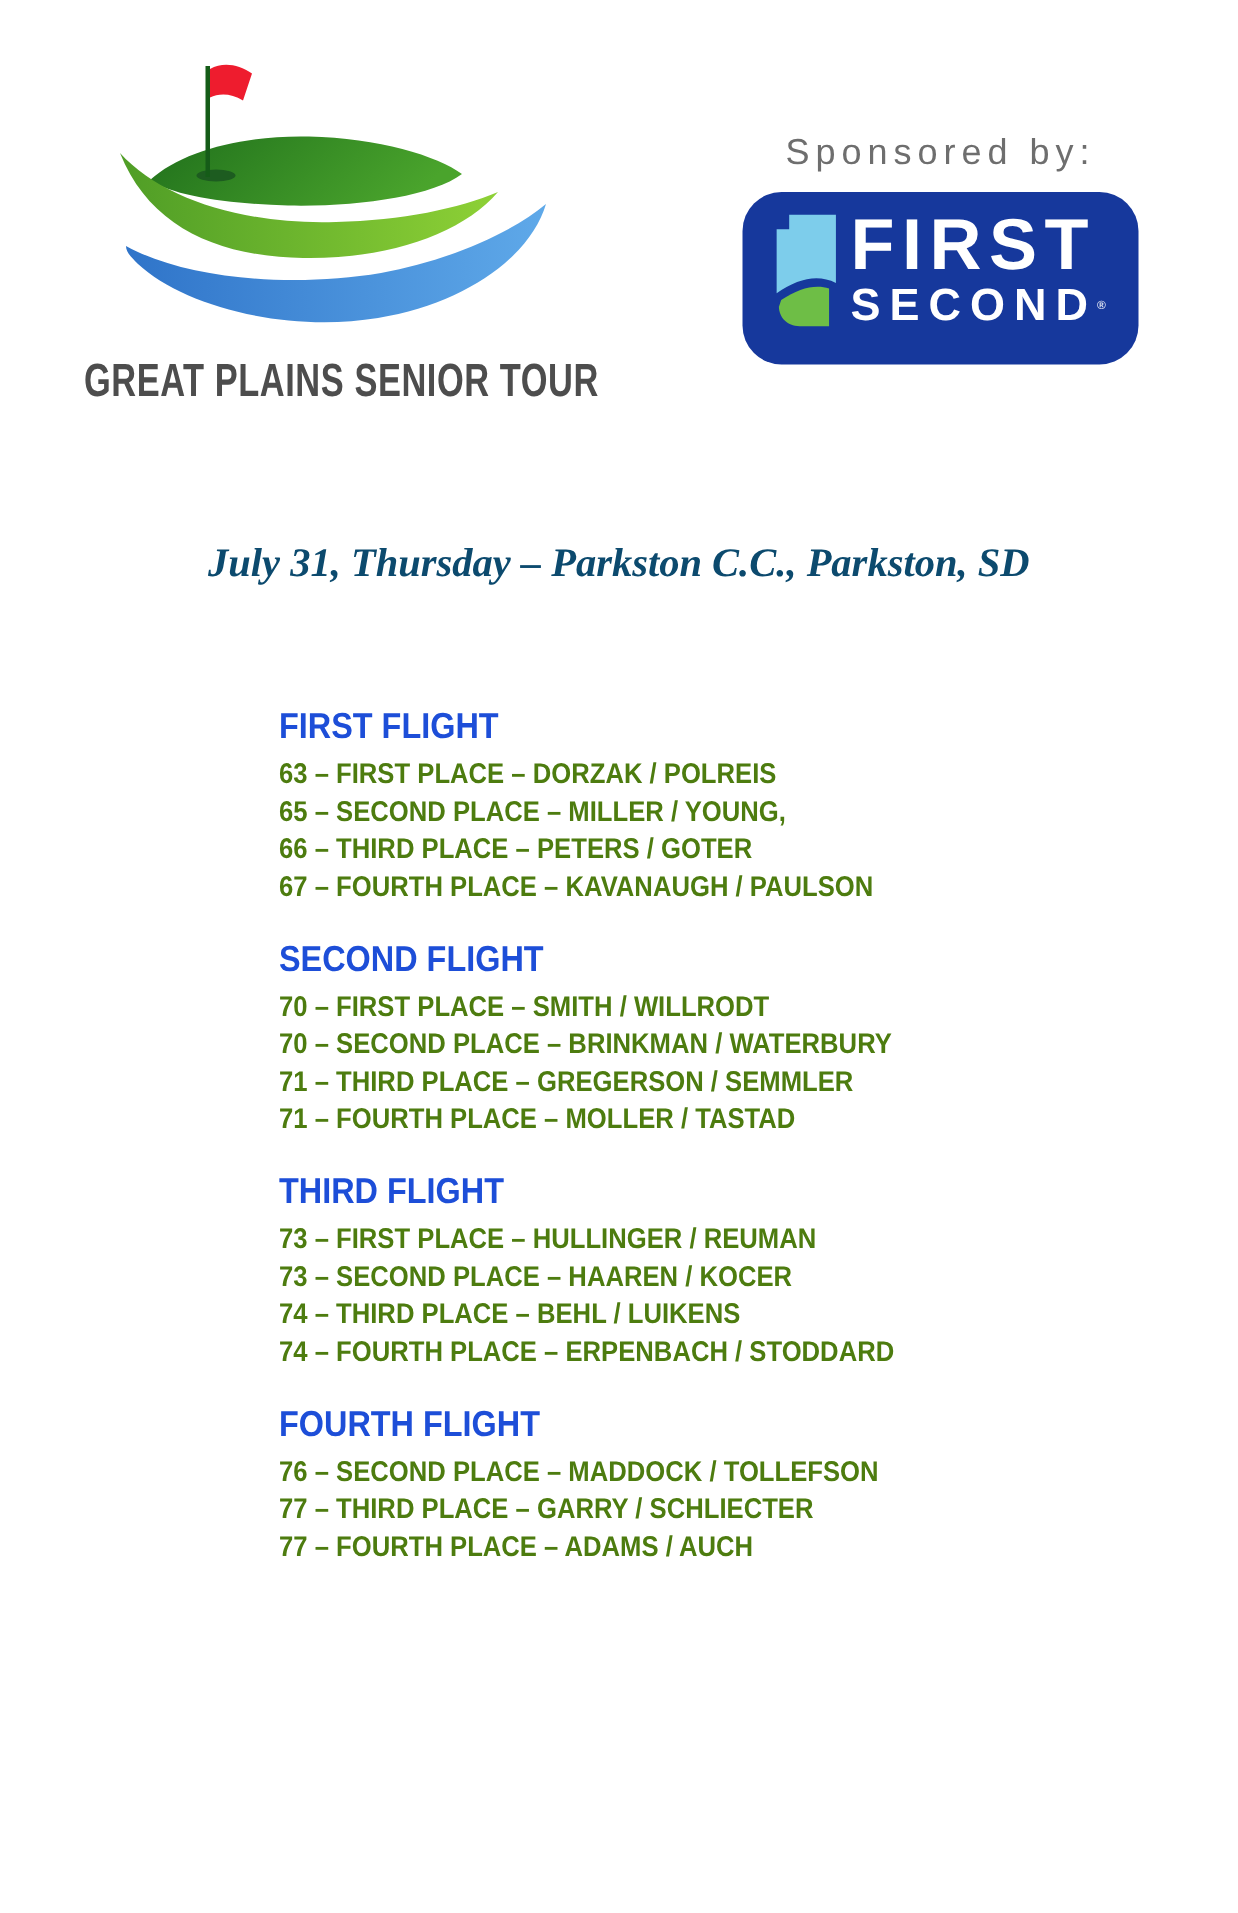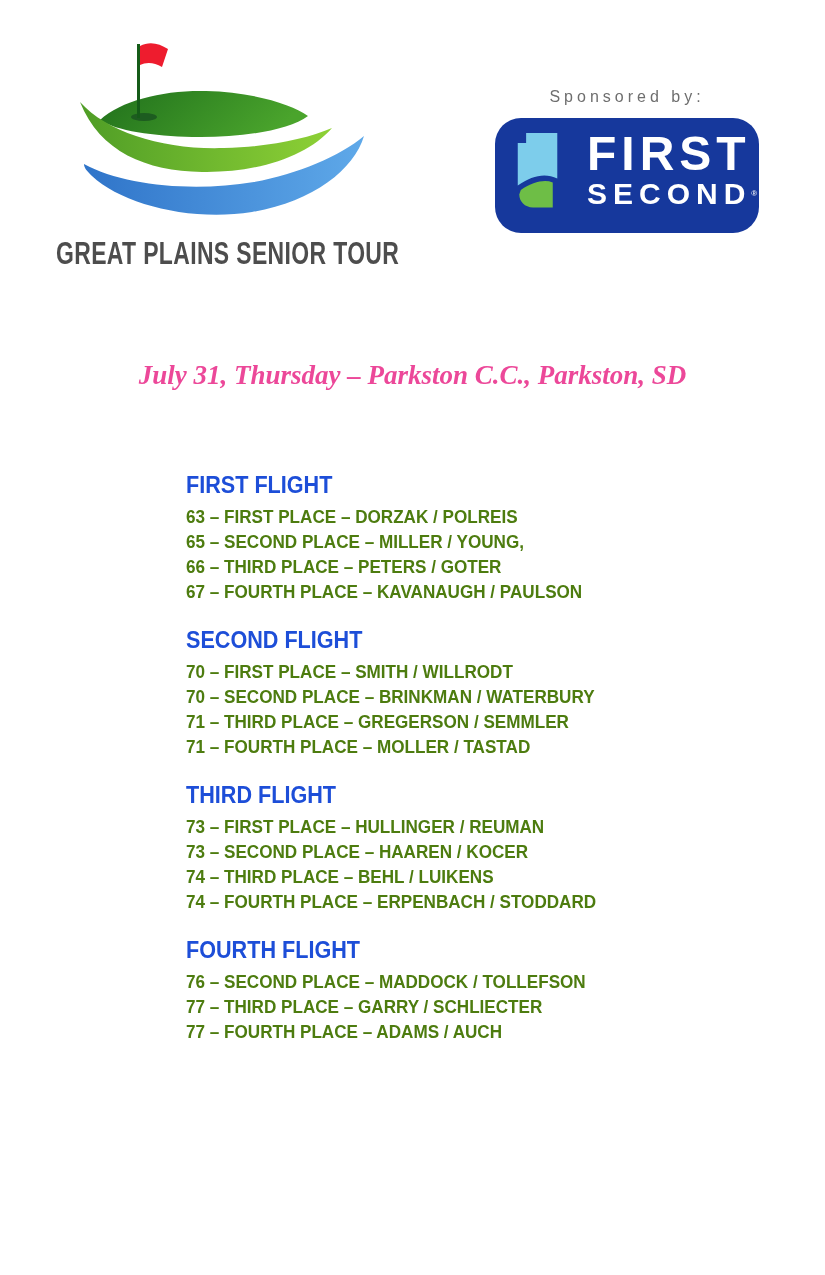--- a/index.html
+++ b/index.html
@@ -13,37 +13,37 @@
   .brand svg{display:block;}
   .tagline{
     margin-top:2px;font-size:31px;font-weight:bold;color:#4d4d4d;
     white-space:nowrap;transform:scaleX(0.74);transform-origin:0 0;
     letter-spacing:0.5px;
   }
 
   
   .sponsor{position:absolute;left:495px;top:88px;width:264px;text-align:center;}
   .sponsor-label{
-    font-size:16px;letter-spacing:4px;color:#6e6e6e;white-space:nowrap;
+    font-size:24px;letter-spacing:4px;color:#6e6e6e;white-space:nowrap;
   }
   .fd-panel{
     position:relative;margin-top:12px;width:264px;height:115px;
     background:#16389c;border-radius:26px;
   }
   .fd-icon{position:absolute;left:18px;top:15px;}
-  .fd-text{position:absolute;left:92px;top:13px;text-align:left;color:#ffffff;}
+  .fd-text{position:absolute;left:72px;top:13px;text-align:left;color:#ffffff;}
   .fd-first{font-size:48px;line-height:46px;font-weight:bold;letter-spacing:5px;white-space:nowrap;}
   .fd-dakota{font-size:30px;line-height:33px;font-weight:bold;letter-spacing:6px;white-space:nowrap;}
   .fd-reg{font-size:8px;letter-spacing:0;vertical-align:top;opacity:.85;}
 
   
   .dateline{
     position:absolute;left:0;top:360px;width:825px;text-align:center;
     font-family:"Liberation Serif", serif;font-style:italic;font-weight:bold;
-    font-size:27px;color:#ec4899;white-space:nowrap;
+    font-size:27px;color:#0c4a6e;white-space:nowrap;
   }
 
   
   .results{position:absolute;left:186px;top:472px;}
   .flight{margin:0 0 23px 0;}
   .flight-title{
     margin:0 0 6px 0;font-size:24px;line-height:26px;font-weight:bold;
     color:#1d4ed8;white-space:nowrap;
   }
   .flight-title>span{display:inline-block;transform:scaleX(0.9);transform-origin:0 0;}

